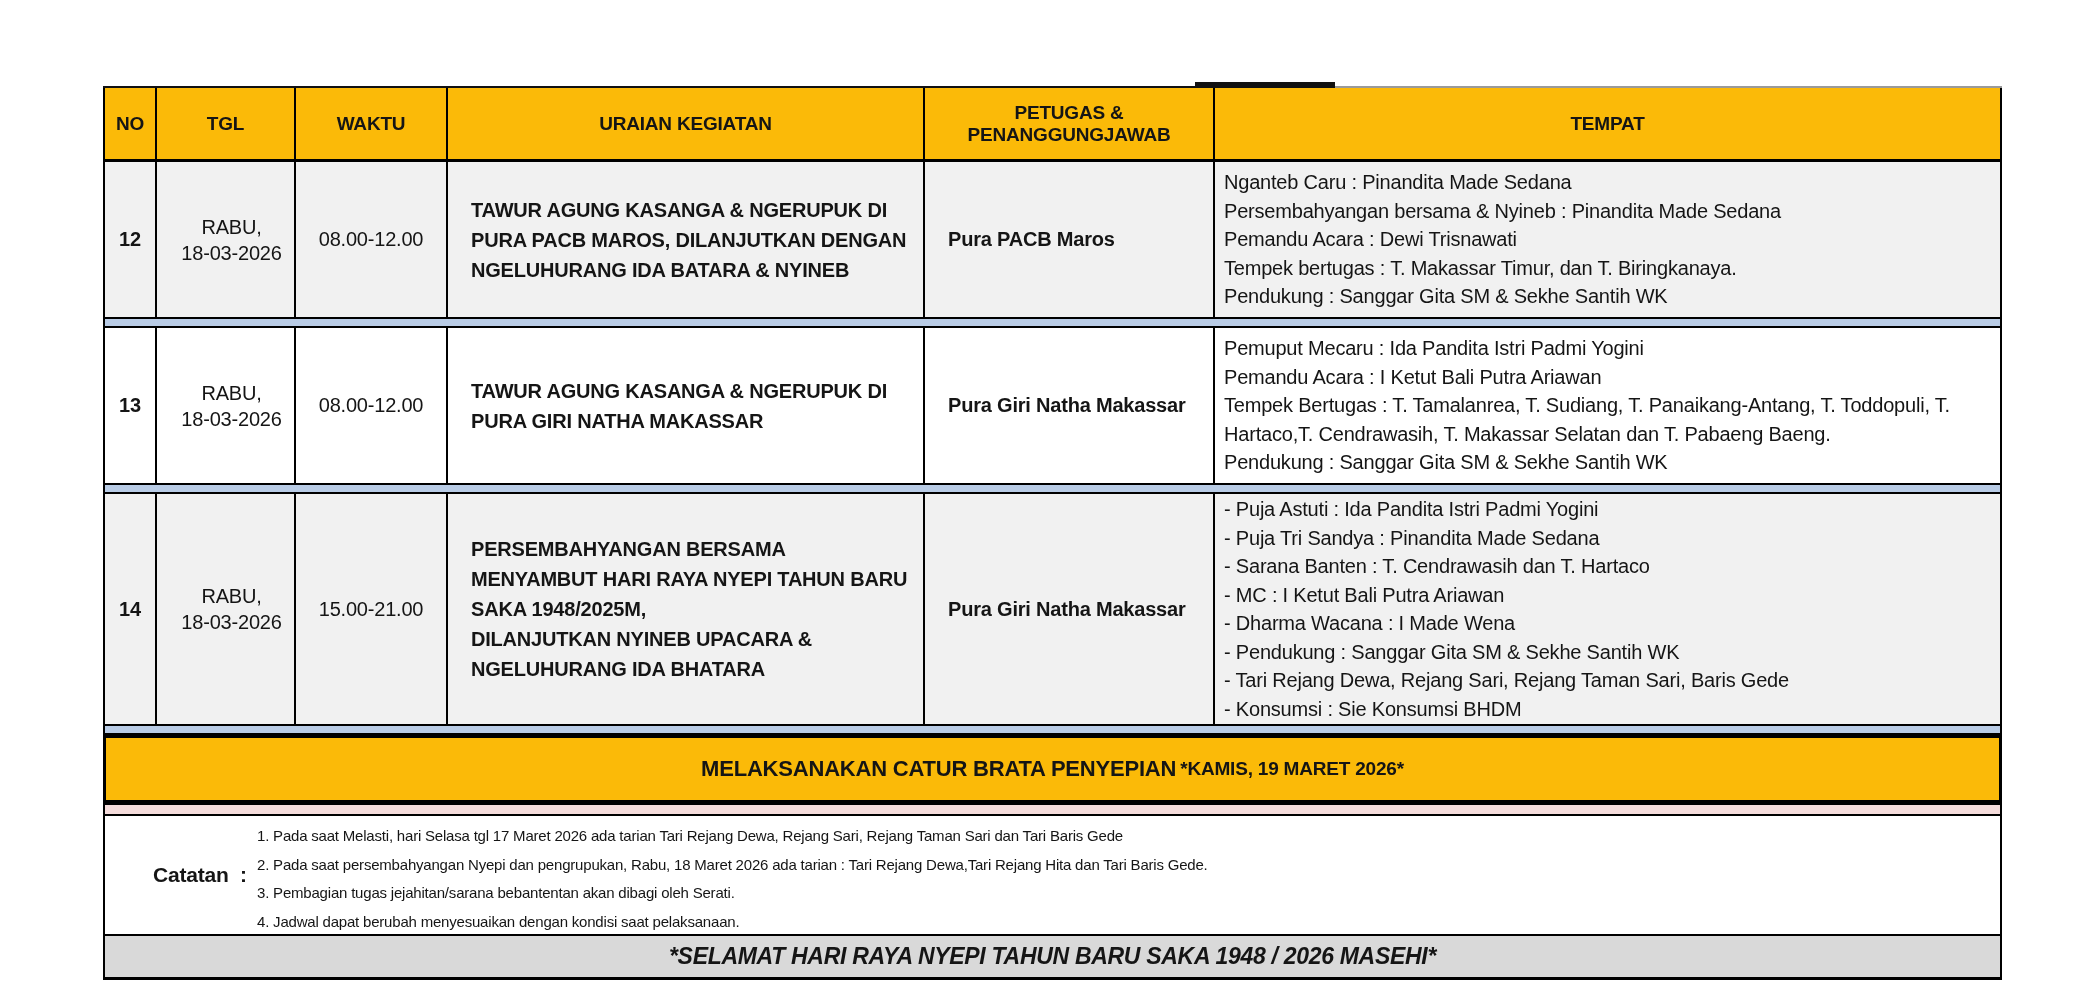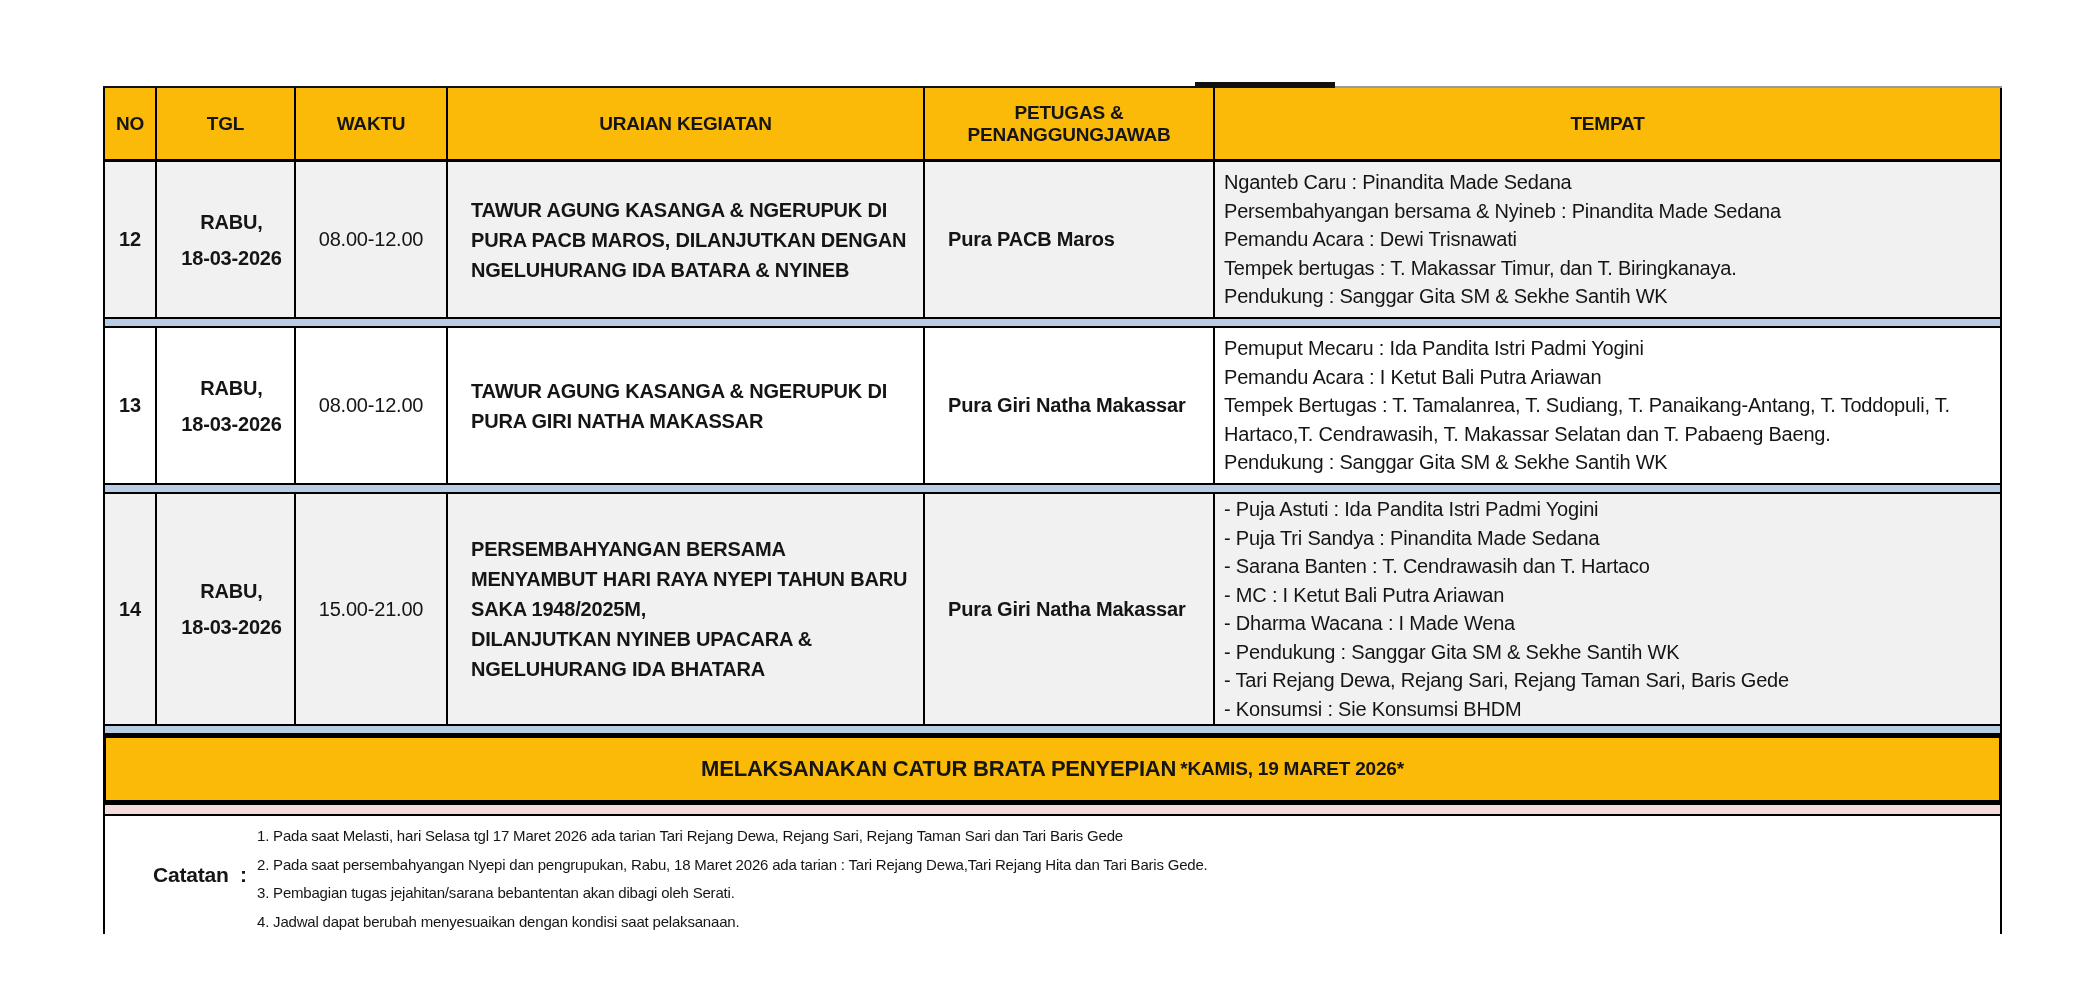--- a/index.html
+++ b/index.html
@@ -24,21 +24,21 @@
   .c-left   { justify-content:flex-start; text-align:left; padding-left:23px; padding-right:6px; }
   .pre { white-space:pre-line; }
 
   .thead { background:var(--gold); height:74px; border-bottom:3px solid #000; }
   .thead .cell { font-weight:bold; font-size:19px; justify-content:center; text-align:center; }
 
   .data-row .cell { font-size:20px; }
   .row-a { background:#F1F1F1; }
   .row-b { background:#FFFFFF; }
   .cell-no   { font-weight:bold; }
-  .cell-date { font-weight:bold; line-height:36px;padding-left:12px; }
+  .cell-date { font-weight:normal; line-height:26px;padding-left:12px; }
   .cell-time { font-weight:normal; }
   .cell-activity { font-weight:bold; line-height:30px; }
   .cell-venue    { font-weight:bold; }
   .cell-officers { font-weight:normal; font-size:19.5px; line-height:28.5px; padding-left:9px; }
 
   .r12 { height:155px; }
   .r13 { height:155px; }
   .r14 { height:230px; }
 
   .sep-blue { height:11px; background:#B9CCE6; border:2px solid #000; border-left-width:2px; }
@@ -150,15 +150,18 @@
     <div class="notes">
       <div class="notes-label">Catatan  :</div>
       <div class="notes-list">
         <div class="note-line">1. Pada saat Melasti, hari Selasa tgl 17 Maret 2026 ada tarian Tari Rejang Dewa, Rejang Sari, Rejang Taman Sari dan Tari Baris Gede</div>
         <div class="note-line">2. Pada saat persembahyangan Nyepi dan pengrupukan, Rabu, 18 Maret 2026 ada tarian : Tari Rejang Dewa,Tari Rejang Hita dan Tari Baris Gede.</div>
         <div class="note-line">3. Pembagian tugas jejahitan/sarana bebantentan akan dibagi oleh Serati.</div>
         <div class="note-line">4. Jadwal dapat berubah menyesuaikan dengan kondisi saat pelaksanaan.</div>
       </div>
     </div>
 
+    <div class="footer-strip">
+      <div class="txt">*SELAMAT HARI RAYA NYEPI TAHUN BARU SAKA 1948 / 2026 MASEHI*</div>
+    </div>
 
   </div>
 </div>
 
 </body></html>

